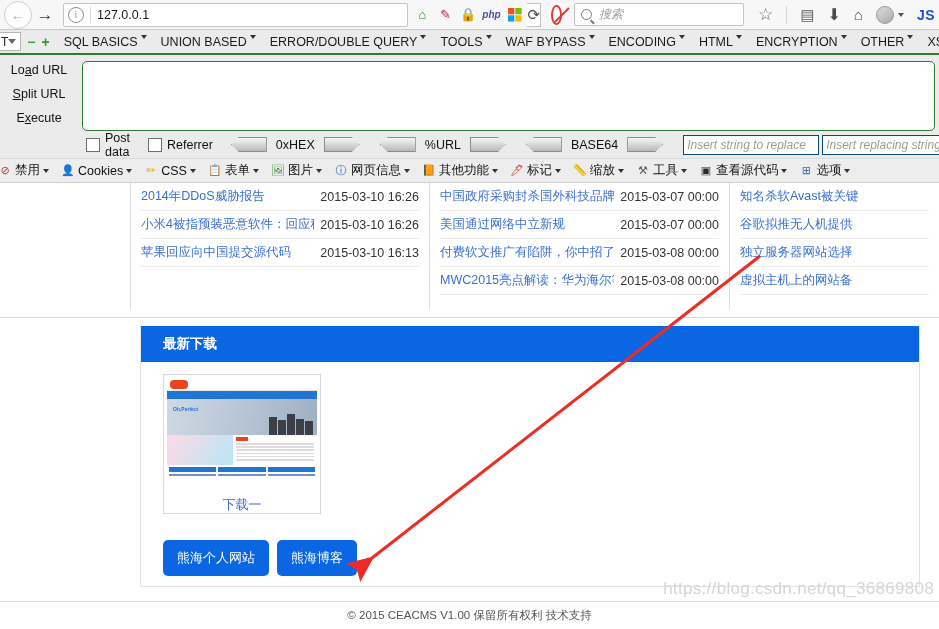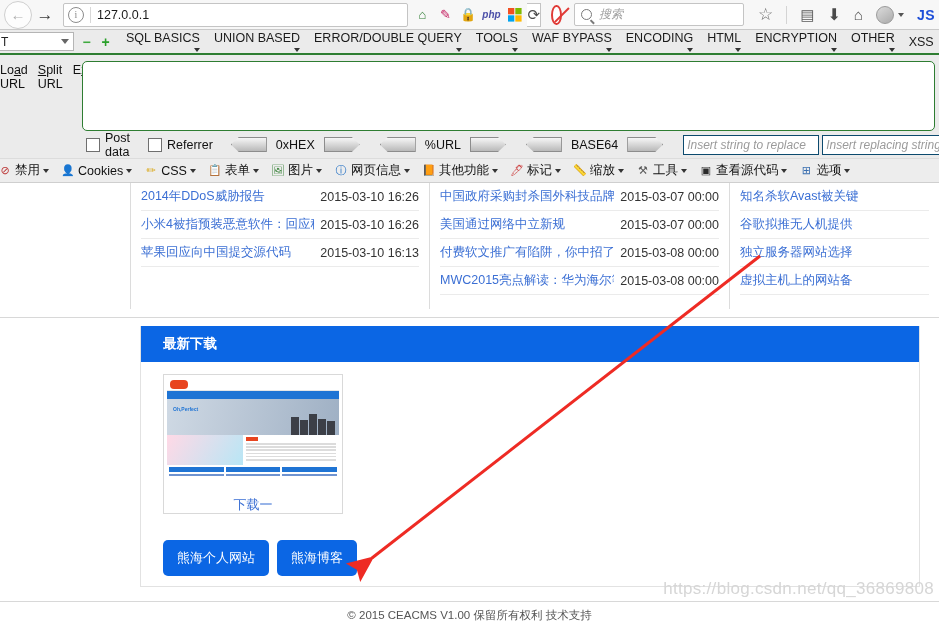--- a/index.html
+++ b/index.html
@@ -144,28 +144,28 @@
     margin-left: -4px;
   }
   .hb-select .cv { width:0;height:0;border-left:4px solid transparent;border-right:4px solid transparent;border-top:5px solid #666; }
   .sq-btn { width:13px;height:13px;display:flex;align-items:center;justify-content:center;font-size:14px;font-weight:bold;color:#2aa02a;margin-left:6px;line-height:1;}
   .sq-minus { color:#3faa3f; }
   .hb-menu {
     font-size: 12.5px;
     color: #1a1a1a;
     margin-left: 14px;
     white-space: nowrap;
-    display:flex; align-items:flex-end; gap:3px;flex-direction:column;
+    display:flex; align-items:flex-start; gap:3px;
   }
   .hb-menu .dn { width:0;height:0;border-left:3px solid transparent;border-right:3px solid transparent;border-top:4px solid #333; }
 
   .hb-body { display: flex; padding: 4px 0 0 0; }
   .hb-left {
     width: 78px;
-    display:flex; 
+    display:flex; flex-direction:column; align-items:center;
     padding-top: 4px; gap: 10px;
     flex: 0 0 auto;
   }
   .hb-left .btn { font-size:12.5px; color:#111; cursor:default; }
   .hb-left .btn u { text-decoration: underline; }
   .hb-textarea {
     flex: 1;
     height: 68px;
     margin: 2px 4px 0 4px;
     border: 1px solid #2e7d32;
@@ -294,21 +294,21 @@
     align-items: center;
     padding-left: 22px;
     color: #fff;
     font-size: 13.5px;
     font-weight: bold;
     box-sizing: border-box;
   }
   .dl-body { background:#fff; padding: 12px 0 10px 22px; }
 
   .thumb {
-    width: 180px;
+    width: 158px;
     height: 140px;
     border: 1px solid #d9d9d9;
     background: #fff;
     padding: 3px;
     box-sizing: border-box;
     position: relative;
   }
   .thumb-inner { width:100%; height:102px; position:relative; overflow:hidden; background:#fff; }
   .tb-top { height:12px; background:#fff; border-bottom:1px solid #e6e6e6; display:flex; align-items:center; padding:0 3px; }
   .tb-logo { width:18px;height:9px;border-radius:4px;background:#e8441f; }

